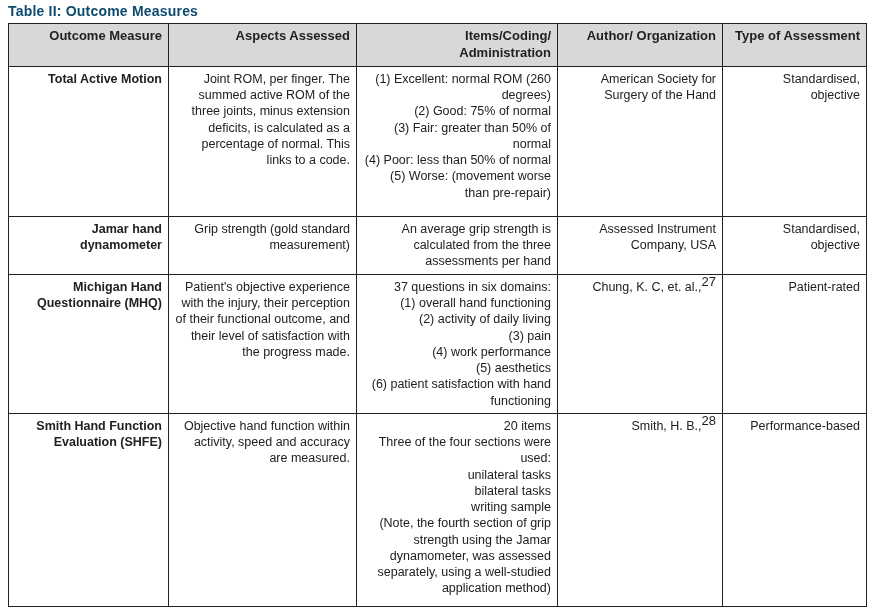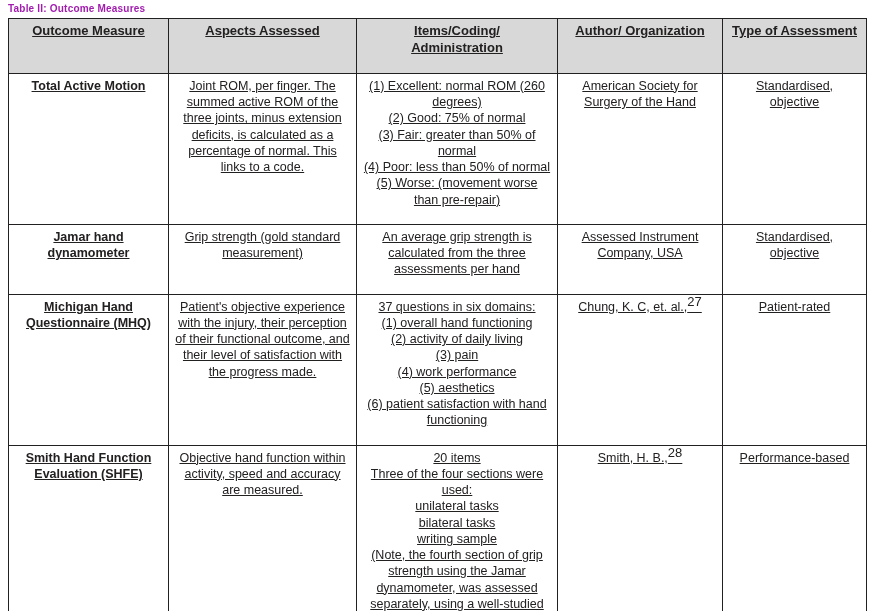--- a/index.html
+++ b/index.html
@@ -10,43 +10,42 @@
     color: #232020;
   }
   .page {
     width: 874px;
     height: 611px;
     box-sizing: border-box;
     padding: 3px 8px 0 8px;
     background: #ffffff;
   }
   .table-title {
-    font-size: 10px;
+    font-size: 14px;
     font-weight: bold;
-    color: #a21caf;
+    color: #0c4a6e;
     margin: 0 0 4px 0;
     letter-spacing: 0.2px;
   }
   table.outcome-table {
     border-collapse: collapse;
     table-layout: fixed;
     width: 858px;
   }
   .outcome-table th,
   .outcome-table td {
     border: 1.5px solid #222020;
     vertical-align: top;
-    text-align: center;
-    padding: 4px 6px 16px 6px;
+    text-align: right;
+    padding: 4px 6px 4px 6px;
     font-size: 12.5px;
     line-height: 1.3;
     white-space: pre-line;
     overflow: hidden;
     box-sizing: border-box;
-    text-decoration: underline;
   }
   .outcome-table thead th {
     background: #d8d8d8;
     font-weight: bold;
     font-size: 13px;
     height: 40px;
   }
   .outcome-table td.col-measure {
     font-weight: bold;
   }

